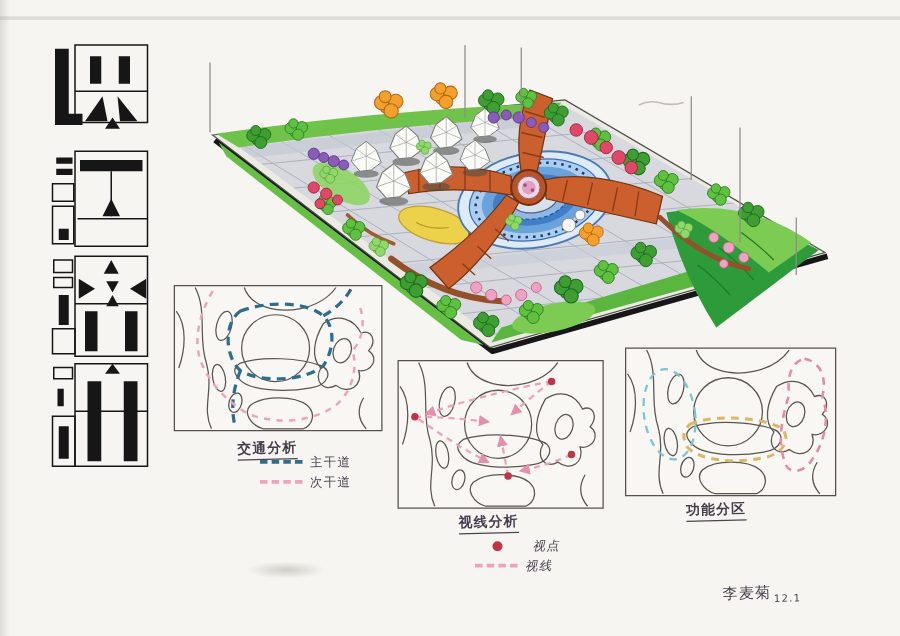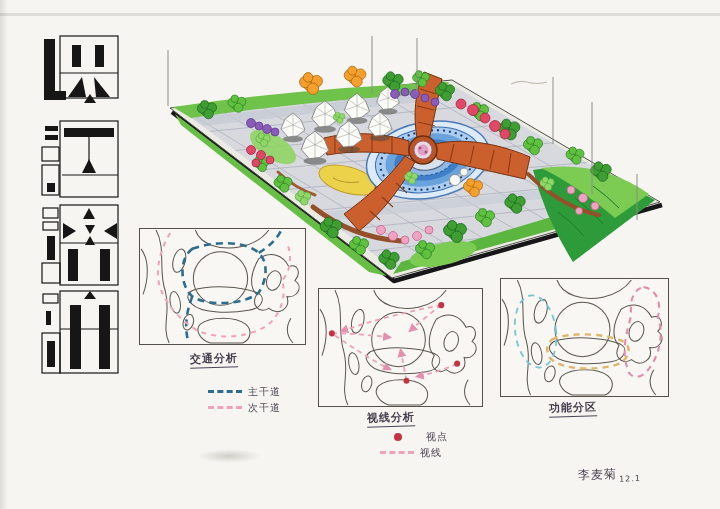--- a/index.html
+++ b/index.html
@@ -296,21 +296,21 @@
       <use href="#plan"></use>
       <g fill="none">
         <path d="M52,20 C76,11 106,13 118,24 C128,34 126,52 118,64 C104,77 66,78 52,68 C40,58 38,30 52,20 Z" stroke="#2e6d8e" stroke-width="2.6" stroke-dasharray="7,5"></path>
         <path d="M118,24 C128,18 136,10 140,2" stroke="#2e6d8e" stroke-width="2.6" stroke-dasharray="7,5"></path>
         <path d="M52,68 C46,84 44,98 48,114" stroke="#2e6d8e" stroke-width="2.6" stroke-dasharray="7,5"></path>
         <path d="M30,4 C18,24 14,48 22,64 C28,78 40,92 58,103 C84,113 112,108 128,96 C140,86 146,66 141,52 C149,44 152,28 146,14" stroke="#efa2bc" stroke-width="2" stroke-dasharray="5,5"></path>
       </g>
     </svg>
   </div>
   <div class="abs hand dg-title" style="left:190px;top:351px;">交通分析</div>
-  <div class="abs legend" style="left:208px;top:385px;">
+  <div class="abs legend" style="left:208px;top:363px;">
     <div class="lg-row">
       <span class="sw dash" style="border-top-color: rgb(46, 109, 142);"></span>
       <span class="hand lg-label">主干道</span>
     </div>
     <div class="lg-row">
       <span class="sw dash" style="border-top-color: rgb(239, 162, 188);"></span>
       <span class="hand lg-label">次干道</span>
     </div>
   </div>
 
@@ -332,21 +332,21 @@
       </g>
       <g fill="#c23444">
         <circle cx="13" cy="44" r="3"></circle>
           <circle cx="123" cy="16" r="3"></circle>
         <circle cx="139" cy="74" r="3"></circle>
           <circle cx="88" cy="91" r="3"></circle>
       </g>
     </svg>
   </div>
   <div class="abs hand dg-title" style="left:367px;top:410px;">视线分析</div>
-  <div class="abs legend" style="left:380px;top:430px;">
+  <div class="abs legend" style="left:380px;top:430px;font-style:italic;">
     <div class="lg-row">
       <span class="sw dot" style="background: rgb(194, 52, 68);"></span>
       <span class="hand lg-label">视点</span>
     </div>
     <div class="lg-row">
       <span class="sw dash" style="border-top-color: rgb(239, 162, 188);"></span>
       <span class="hand lg-label">视线</span>
     </div>
   </div>
 

